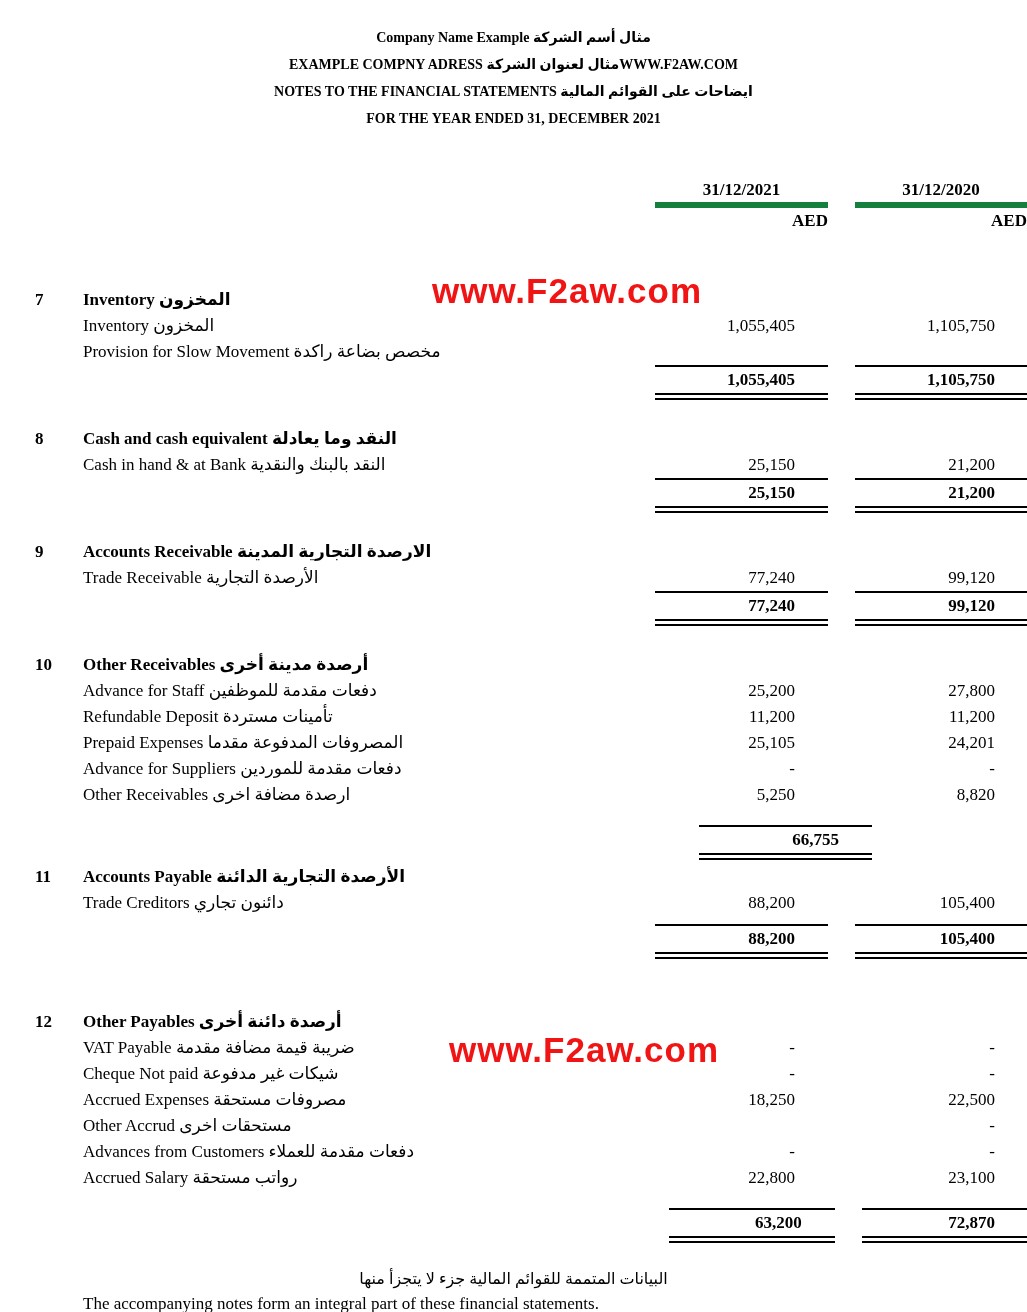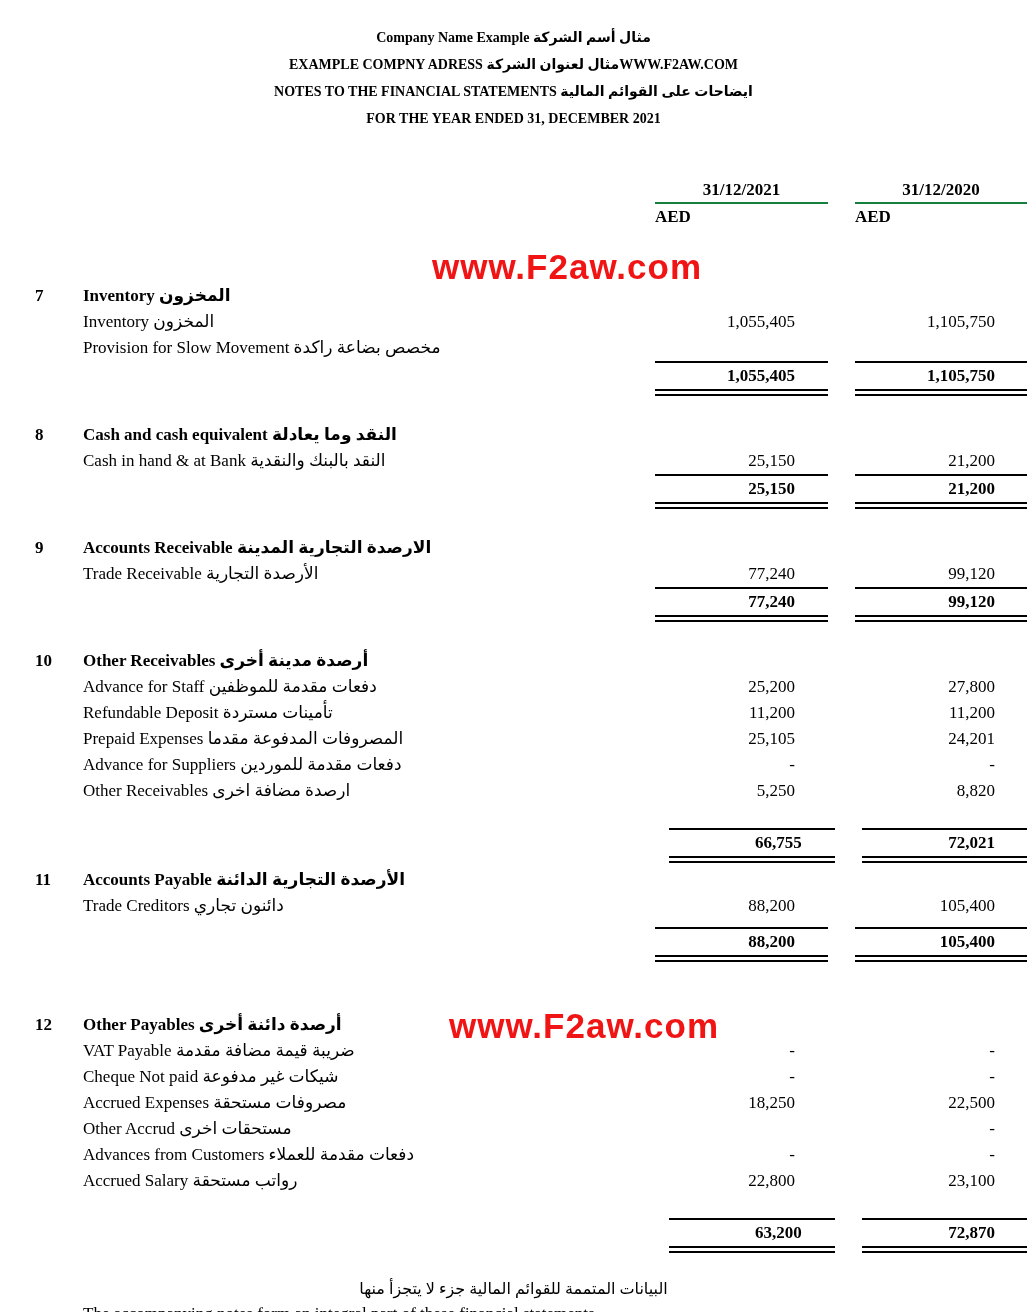--- a/index.html
+++ b/index.html
@@ -7,23 +7,23 @@
   body {
     width:1027px; height:1312px;
     position:relative; overflow:hidden;
     font-family:"Liberation Serif","DejaVu Serif","DejaVu Sans",serif;
     color:#000;
   }
   .header-block { margin-top:24px; text-align:center; font-weight:bold; font-size:14px; line-height:27px; }
   .dates-block { margin-top:46px; }
   .dates-row, .aed-row, .row { display:flex; }
   .sp { width:655px; }
-  .dh { width:173px; text-align:center; font-weight:bold; font-size:17px; line-height:24px; border-bottom:2px solid #15803d; }
+  .dh { width:173px; text-align:center; font-weight:bold; font-size:17px; line-height:24px; border-bottom:6px solid #15803d; }
   .dh2 { margin-left:27px; width:172px; }
-  .aed { width:173px; text-align:left; font-weight:bold; font-size:17px; line-height:25px; }
+  .aed { width:173px; text-align:right; font-weight:bold; font-size:17px; line-height:25px; }
   .aed2 { margin-left:27px; width:172px; }
 
   .row { font-size:17px; line-height:26px; }
   .c-num { width:83px; padding-left:35px; font-weight:bold; }
   .c-label { width:572px; }
   .c-v1 { width:173px; text-align:right; padding-right:33px; }
   .c-v2 { width:172px; margin-left:27px; text-align:right; padding-right:32px; }
   .sec-head .c-label { font-weight:bold; }
 
   .total-row .c-v1, .total-row .c-v2 {
@@ -31,27 +31,27 @@
     border-bottom:7px double #000;
     font-weight:bold;
   }
   .sec-7  { margin-top:54px; }
   .sec-8  { margin-top:26px; }
   .sec-9  { margin-top:26px; }
   .sec-10 { margin-top:26px; }
   .sec-11 { margin-top:4px; }
   .sec-12 { margin-top:50px; }
   .gap-before-total-sm { margin-top:8px; }
-  .gap-before-total-md { margin-top:24px;padding-left:44px; }
+  .gap-before-total-md { margin-top:17px;padding-left:44px; }
 
   .watermark {
     position:absolute;
     font-family:"Liberation Sans","DejaVu Sans",sans-serif;
     font-weight:bold; font-size:35px; letter-spacing:1px;
-    pointer-events:none; white-space:nowrap;
+    pointer-events:none; white-space:nowrap;margin-top:24px;
   }
   .wm-1 { left:432px; top:247px; }
   .wm-2 { left:449px; top:1006px; }
 
   .footer-ar { margin-top:24px; text-align:center; font-size:16px; line-height:24px; }
   .footer-en { padding-left:83px; font-size:17px; line-height:26px; }
 </style>
 </head>
 <body>
 
@@ -181,21 +181,20 @@
   <div class="row">
     <div class="c-num"></div>
     <div class="c-label">Other Receivables ارصدة مضافة اخرى</div>
     <div class="c-v1">5,250</div>
     <div class="c-v2">8,820</div>
   </div>
   <div class="row total-row gap-before-total-md">
     <div class="c-num"></div>
       <div class="c-label"></div>
     <div class="c-v1">66,755</div>
-    <div class="c-v2">72,021</div>
   </div>
 </div>
 
 <div class="section sec-11">
   <div class="row sec-head">
     <div class="c-num">11</div>
     <div class="c-label">Accounts Payable الأرصدة التجارية الدائنة</div>
     <div class="c-v1"></div>
       <div class="c-v2"></div>
   </div>

